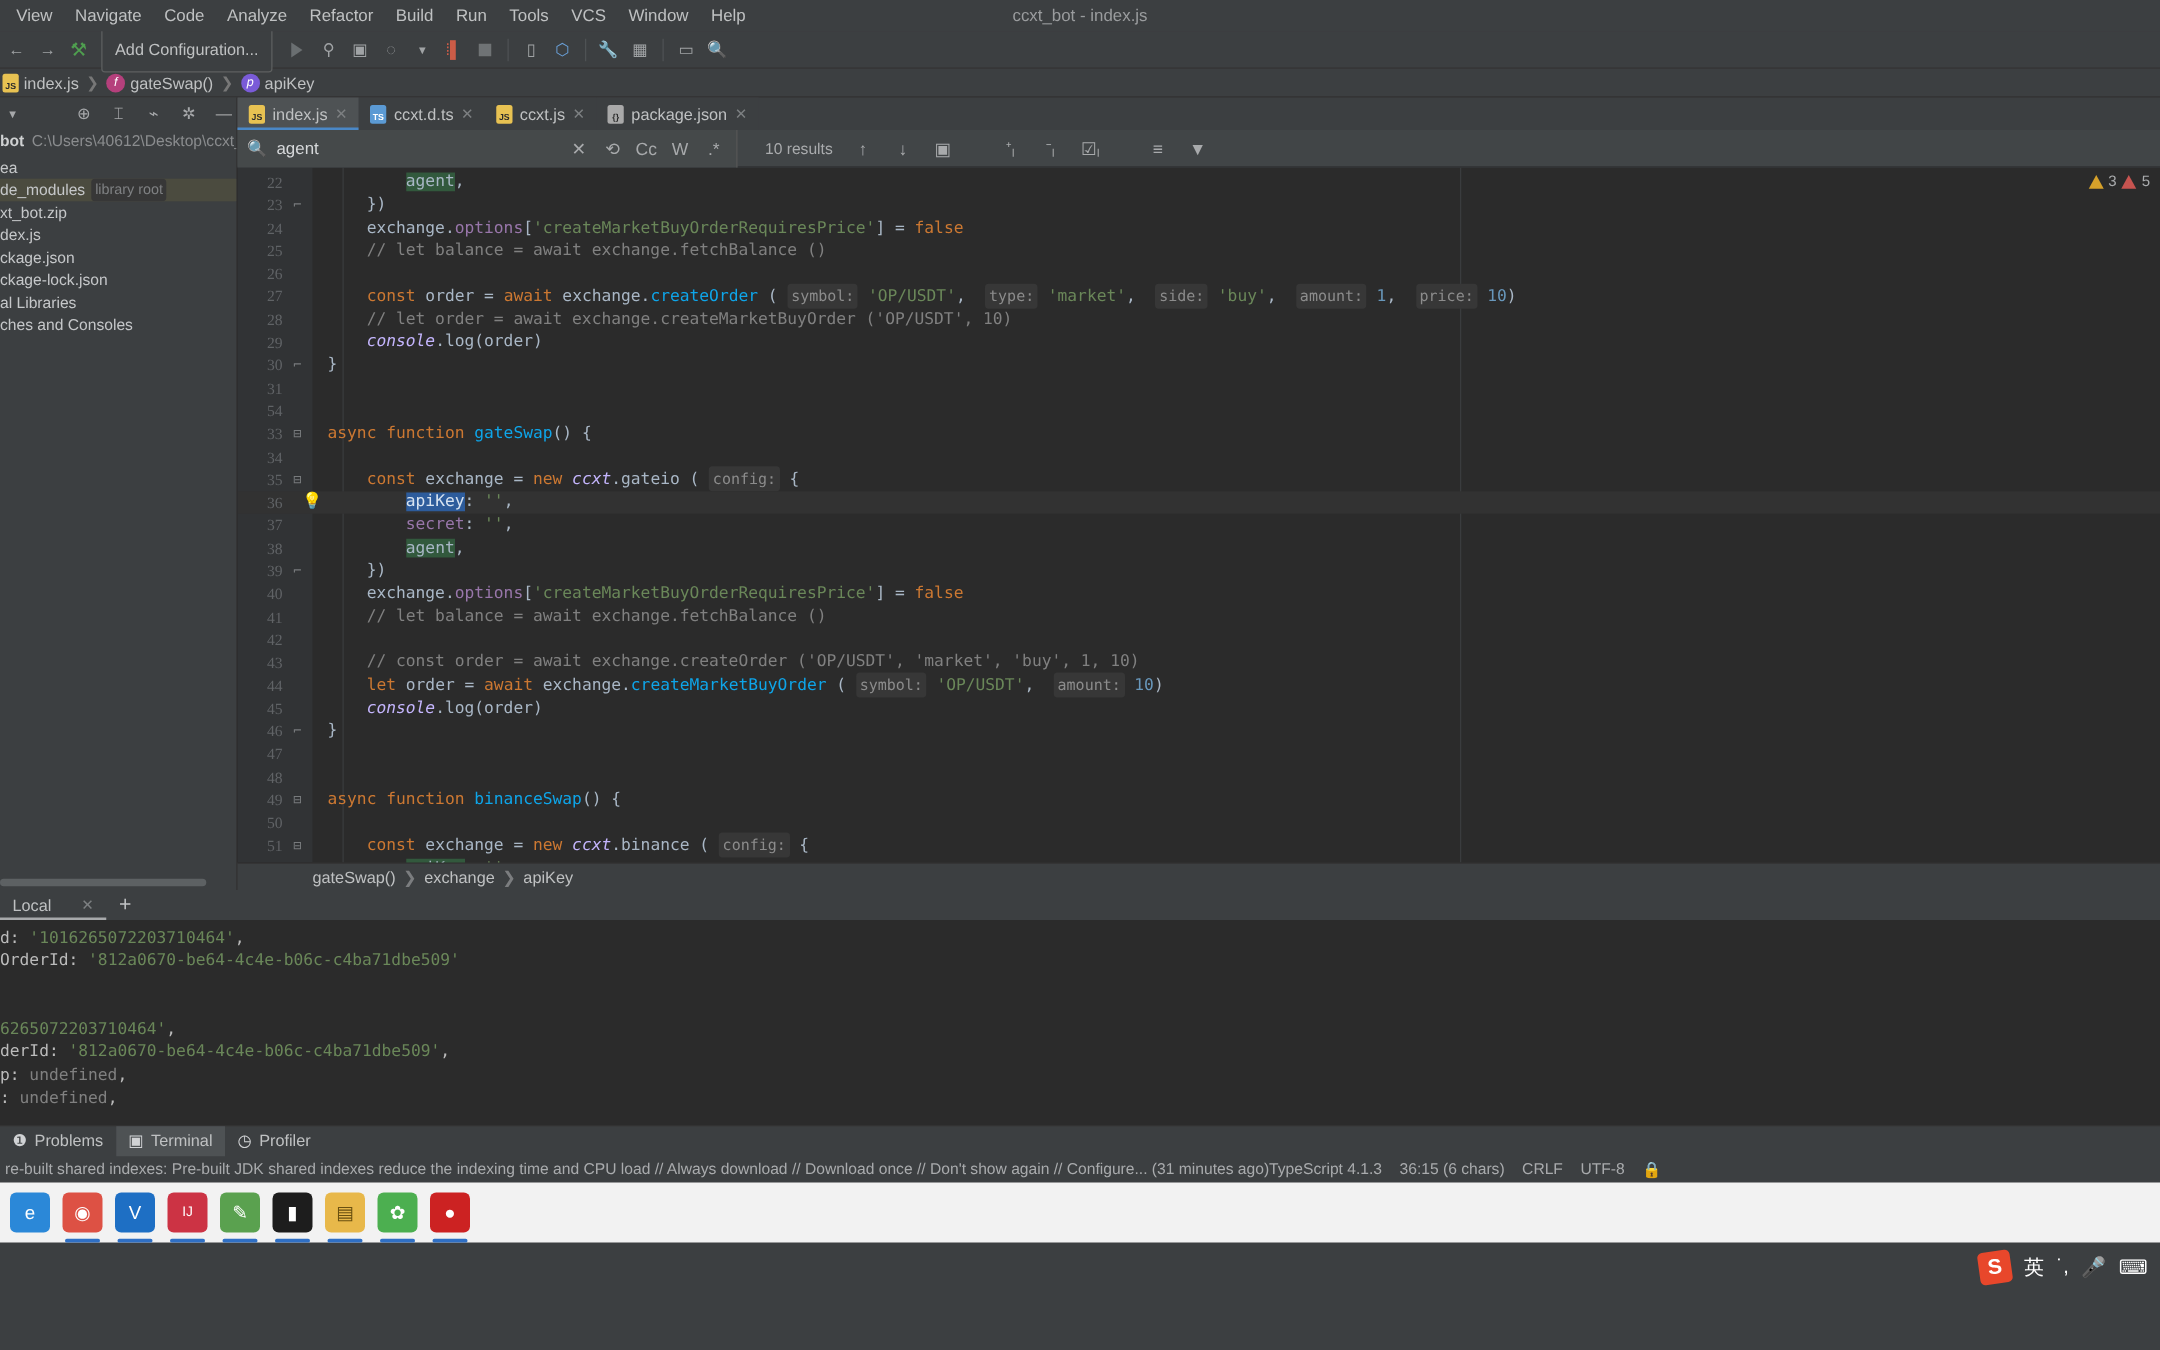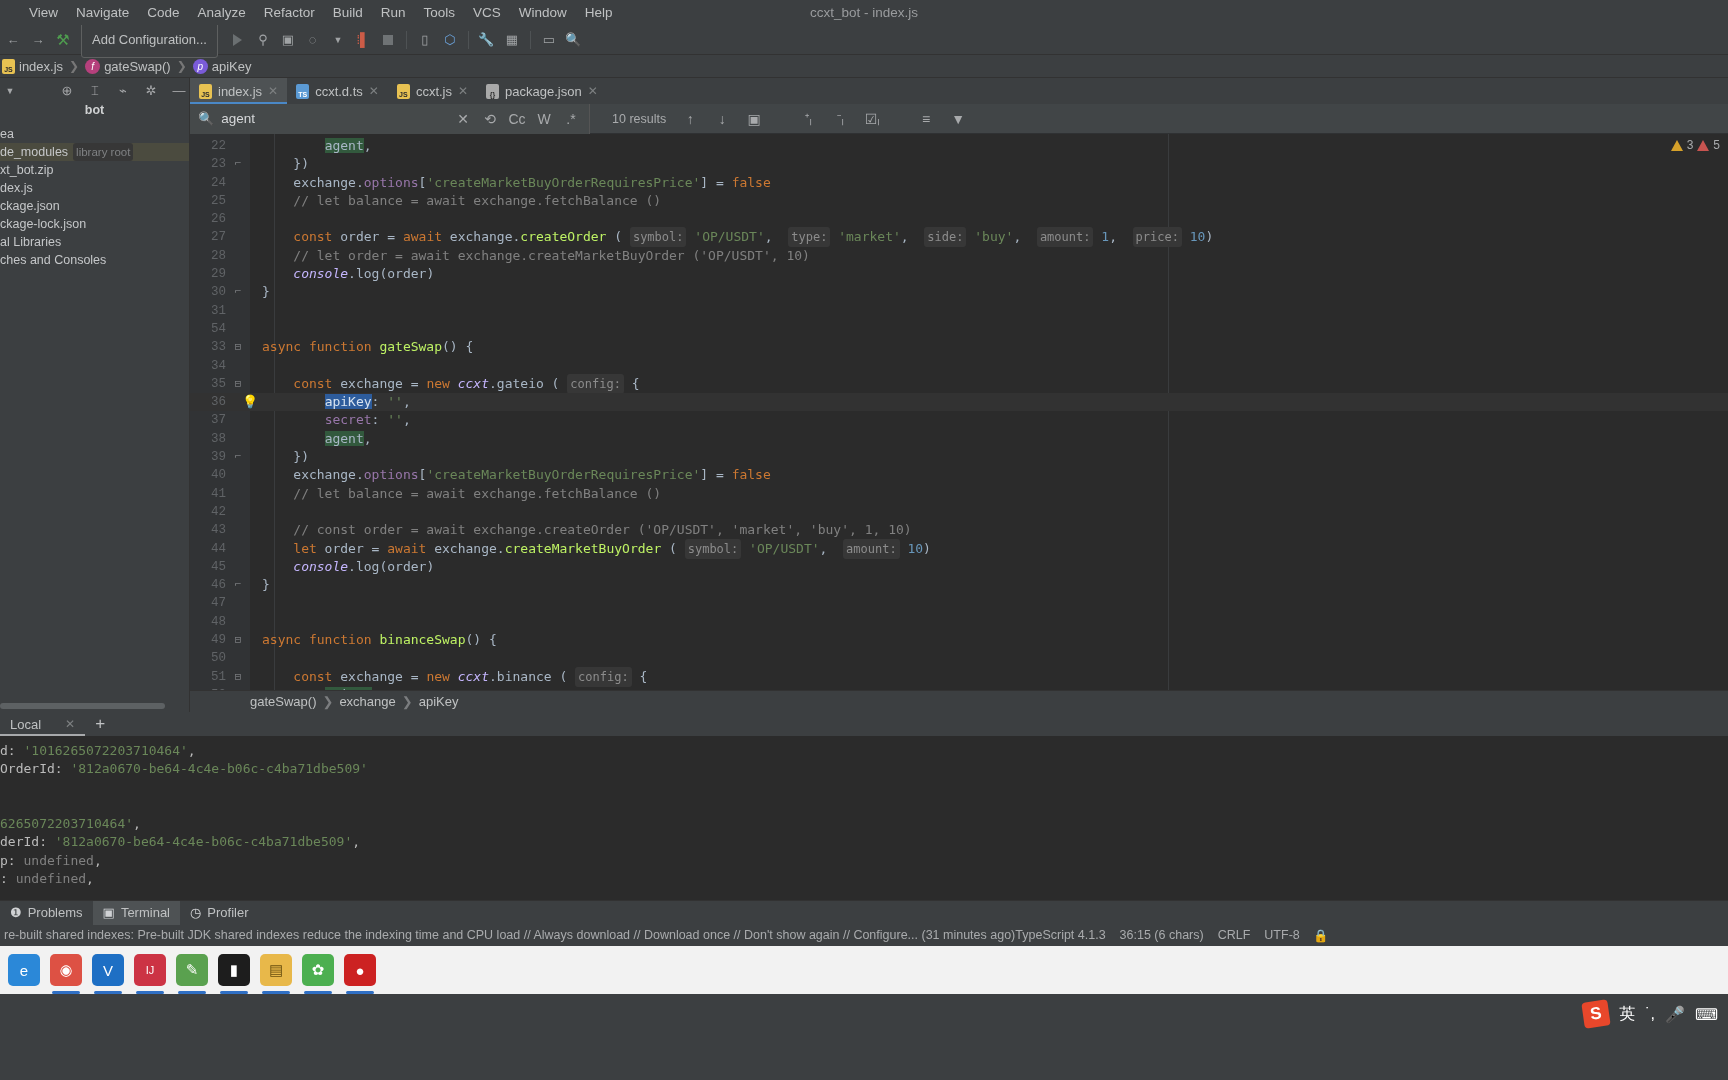--- a/index.html
+++ b/index.html
@@ -8,21 +8,21 @@
     background: #3c3f41;
     font-family: "Liberation Sans", sans-serif;
     overflow: hidden;
     color: #bbbbbb;
   }
   .app { position: relative; width: 1728px; height: 1080px; }
 
   
   .menubar {
     height: 25px; background: #3c3f41; display: flex; align-items: center;
-    padding-left: 20px; font-size: 13.5px; color: #bfc1c2; position: relative;
+    padding-left: 4px; font-size: 13.5px; color: #bfc1c2; position: relative;
   }
   .menu-item { padding: 3px 9px; white-space: nowrap; cursor: default; }
   .win-title {
     position: absolute; left: 0; right: 0; text-align: center;
     font-size: 13.5px; color: #9a9c9e; pointer-events: none;
   }
 
   
   .toolbar {
     height: 30px; background: #3c3f41; display: flex; align-items: center;
@@ -64,21 +64,21 @@
 
   
   .sidebar { width: 190px; background: #3c3f41; position: relative; border-right: 1px solid #323232;}
   .side-head {
     height: 25px; display: flex; align-items: center; gap: 8px;
     padding-left: 0px; color: #a6a8aa;
   }
   .side-head .si { width: 20px; text-align: center; font-size: 13px; }
   .side-path {
     height: 20px; display: flex; align-items: center; font-size: 12.5px;
-    color: #cfd1d2; gap: 6px; padding-left: 0px; white-space: nowrap; overflow: hidden; flex-direction: column;
+    color: #cfd1d2; gap: 6px; padding-left: 0px; white-space: nowrap; overflow: hidden;
   }
   .side-path .dim { color: #8a8c8e; }
   .tree { font-size: 12.5px; padding-top: 2px; }
   .tree-row {
     height: 18px; display: flex; align-items: center; gap: 5px;
     padding-left: 0px; color: #c5c7c9; white-space: nowrap; overflow: hidden;
   }
   .tree-row.sel { background: #4b4b3f; }
   .tree-row .hint { color: #7f8183; font-size: 11.5px; }
   .side-scroll {
@@ -131,31 +131,31 @@
   }
   .codelines {
     position: absolute; left: 0; top: 0; right: 0; bottom: 0;
     font-family: "DejaVu Sans Mono", monospace; font-size: 13px; line-height: 18.3px;
     padding-top: 3px;
   }
   .cl { display: flex; height: 18.3px; align-items: center; white-space: pre; position: relative;}
   .cl.cur { background: #323232; }
   .lnum {
     width: 36px; text-align: right; color: #606366; font-size: 12.5px;
-    flex: 0 0 36px; font-family: Liberation Mono, monospace;
+    flex: 0 0 36px; font-family: Liberation Serif, serif;
   }
   .gut2 { width: 24px; flex: 0 0 24px; text-align: center; color: #777a7c; font-size: 11px; }
   .codetext { padding-left: 12px; }
   .vline { position: absolute; left: 84px; top: 0; bottom: 0; width: 1px; background: #3a3c3e;}
 
   
   .kw { color: #cc7832; }
   .str { color: #6a8759; }
   .cmt { color: #808080; }
-  .fn { color: #bef264; margin-top: 23px; }
+  .fn { color: #0ea5e9; margin-top: 23px; }
   .prop { color: #9876aa; }
   .num { color: #6897bb; }
   .ident { color: #a9b7c6; }
   .cls { color: #c4b5fd; font-style: italic; }
   .hint {
     color: #8c8c8c; background: #373737; border-radius: 3px; padding: 3px 3px; font-size: 12px;
   }
   .hl { background: #32593d; color:#a9b7c6; }
   .selblue { background: #2d5c9c; color: #d7e3f0; }
 

